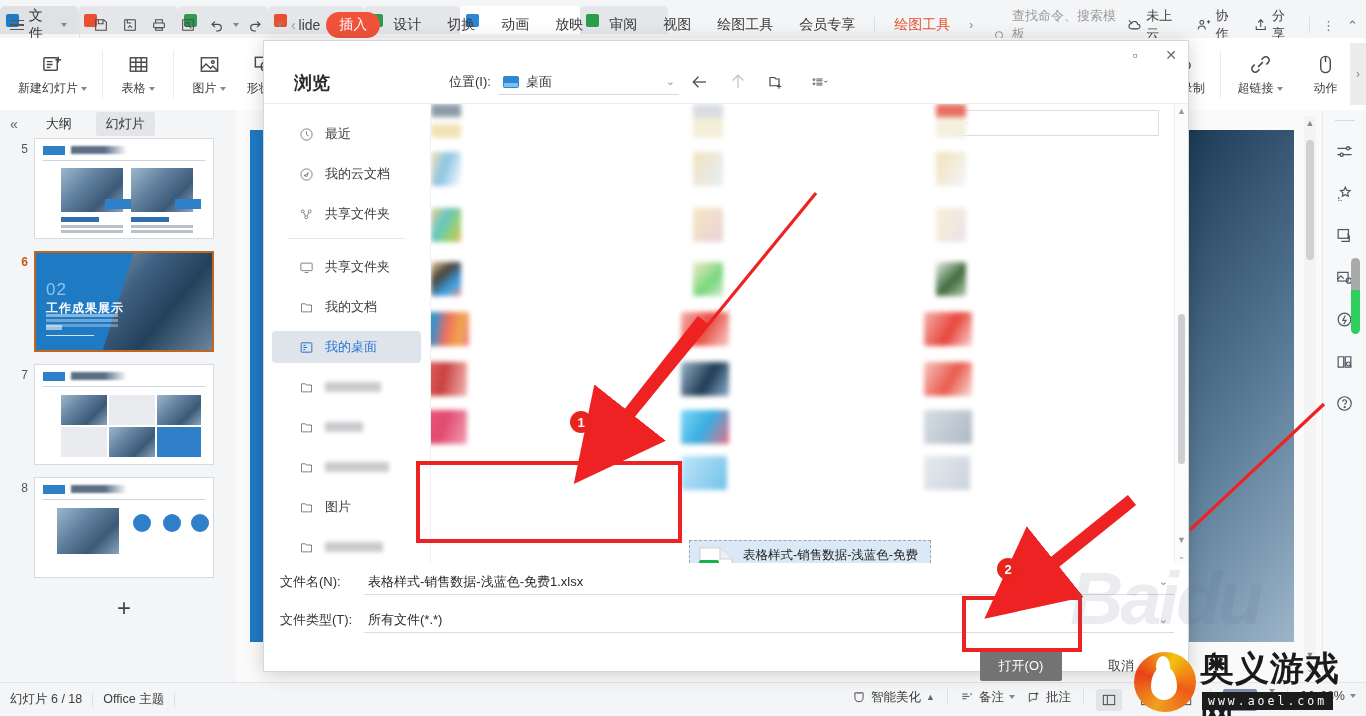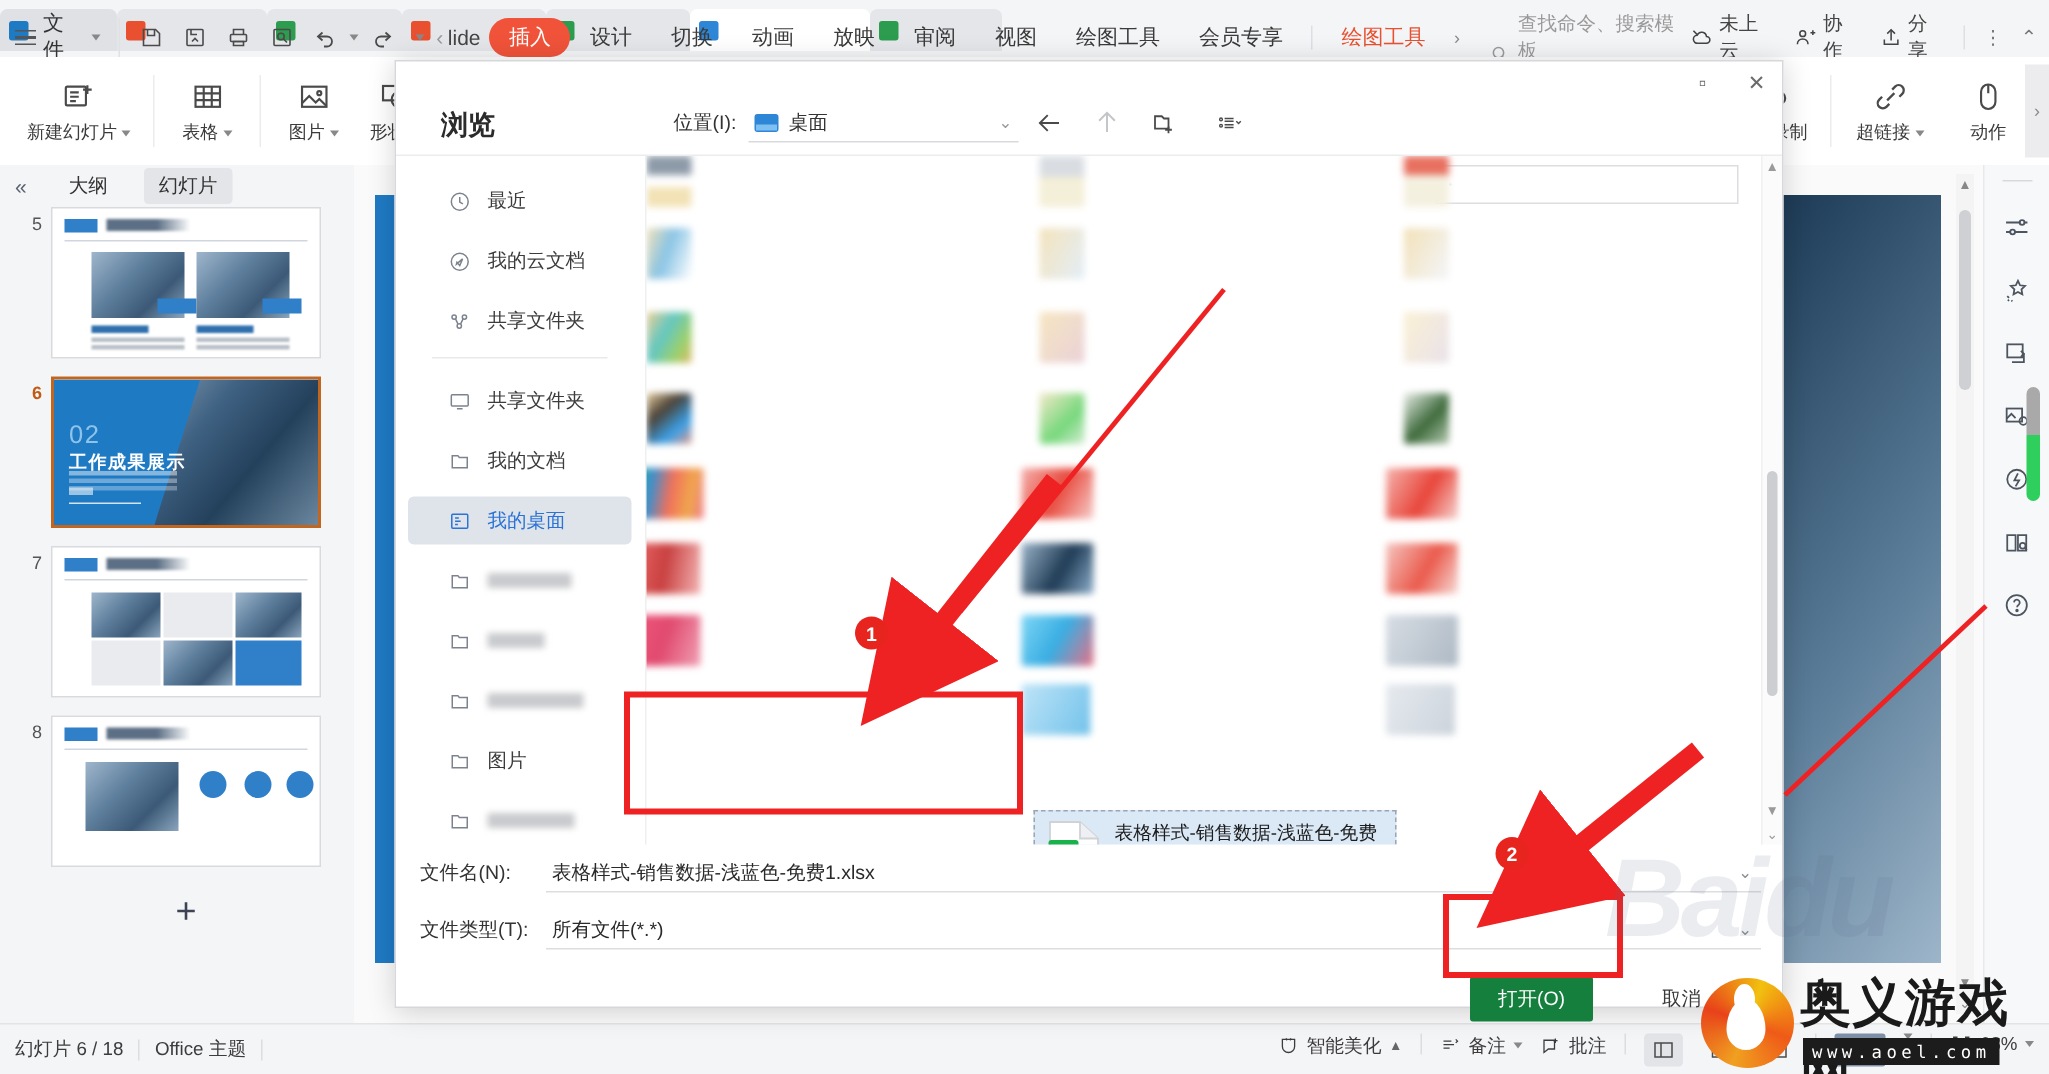--- a/index.html
+++ b/index.html
@@ -182,21 +182,21 @@
 
   
   .dlg-form { position:absolute; left:0; right:0; bottom:0; height:108px; }
   .frow2 { display:flex; align-items:center; gap:0; padding-left:16px; }
   .flabel { width:84px; font-size:13px; color:#333; }
   .finput { flex:1; margin-right:14px; height:26px; border-bottom:1px solid #dcdde0;
             display:flex; align-items:center; justify-content:space-between; padding:0 6px 0 4px; font-size:13px; color:#2a2a2a; }
   .finput .cv { color:#8d8f94; font-size:11px; }
   .btnrow { display:flex; justify-content:flex-end; gap:18px; padding-right:26px; margin-top:18px;}
   .btn { width:82px; height:30px; display:flex;align-items:center;justify-content:center; font-size:13px; border-radius:2px;}
-  .btn.primary { background:#15803d; color:#fff; }
+  .btn.primary { background:#737373; color:#fff; }
   .btn.ghost { color:#3a3a3a; }
 
   
   .anno { position:absolute; inset:0; pointer-events:none; }
   .redbox { position:absolute; border:4px solid #ee2222; }
   .badge { position:absolute; width:22px;height:22px;border-radius:50%; background:#e8241f; color:#fff;
            font-size:13px; display:flex;align-items:center;justify-content:center; font-weight:bold;}
   .wm-baidu { position:absolute; left:1070px; top:556px; font-size:74px; color:rgba(90,110,140,.13);
               font-weight:bold; font-style:italic; letter-spacing:-3px; }
   .wm-logo { position:absolute; right:0; bottom:0; width:236px; height:66px; }

